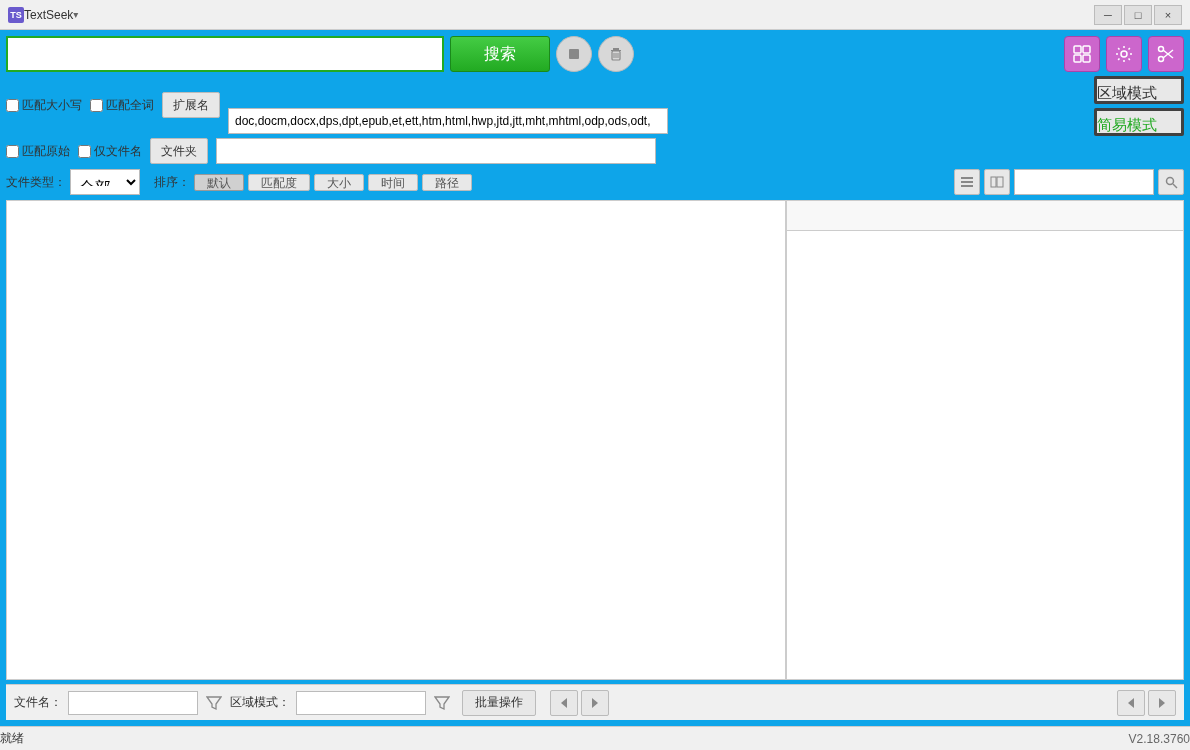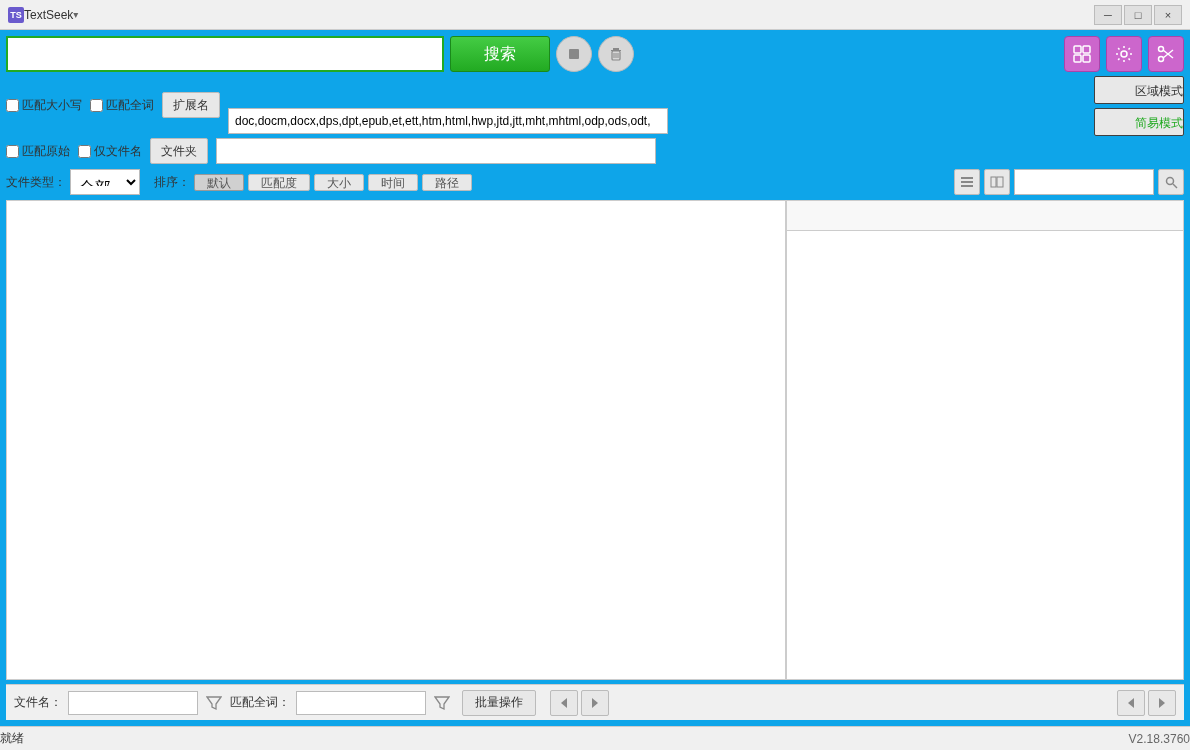--- a/index.html
+++ b/index.html
@@ -203,25 +203,25 @@
     .mode-buttons {
       display: flex;
       flex-direction: column;
       gap: 4px;
       margin-left: auto;
     }
     .mode-btn {
       width: 90px;
       height: 28px;
       background: #e8e8e8;
-      border: 1px solid #404040;
-      cursor: pointer;
-      font-size: 12px;
-      color: #333;
-      text-align: right;
+      border: 3px solid #404040;
+      cursor: pointer;
+      font-size: 15px;
+      color: #333;
+      text-align: left;
       line-height: 28px;
       border-radius: 2px;
     }
 
     
     .filter-row {
       display: flex;
       align-items: center;
       gap: 4px;
       height: 28px;
@@ -573,21 +573,21 @@
   </div>
 
   <div class="bottom-bar">
     <span class="bottom-label">文件名：</span>
     <input type="text" class="bottom-input" style="">
     <div class="filter-icon">
       <svg width="16" height="16" viewBox="0 0 16 16">
         <polygon points="1,2 15,2 10,9 10,14 6,12 6,9" fill="none" stroke="#888" stroke-width="1.3"></polygon>
       </svg>
     </div>
-    <span class="bottom-label">匹配全词：</span>
+    <span class="bottom-label">区域模式：</span>
     <input type="text" class="bottom-input" style="">
     <div class="filter-icon">
       <svg width="16" height="16" viewBox="0 0 16 16">
         <polygon points="1,2 15,2 10,9 10,14 6,12 6,9" fill="none" stroke="#888" stroke-width="1.3"></polygon>
       </svg>
     </div>
     <button class="batch-btn">批量操作</button>
 
     <div class="nav-btns" style="margin-left:8px;">
       <div class="nav-btn">

